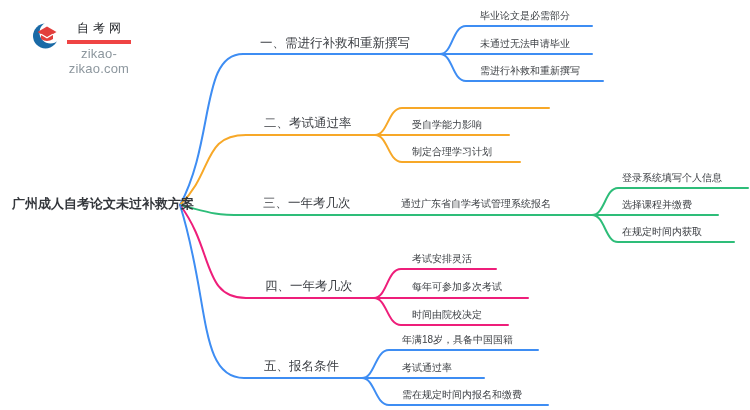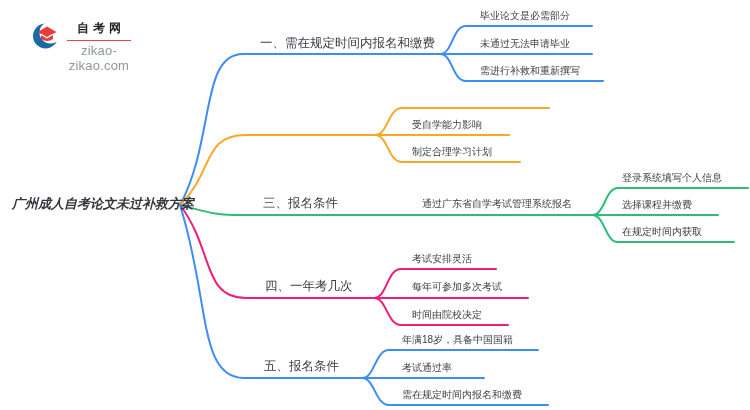--- a/index.html
+++ b/index.html
@@ -20,22 +20,22 @@
     position:absolute; white-space:nowrap;
     font-size:10px; line-height:14px; color:#3d4045;
   }
   .label { font-size:12.5px; line-height:15px; color:#3a3d42; }
   .center-topic { font-size:13px; line-height:16px; font-weight:600; color:#33363b; }
 
   .logo { position:absolute; left:33px; top:20px; display:flex; align-items:flex-start; }
   .logo-icon { width:27px; height:27px; margin-top:2px; }
   .logo-text { margin-left:7px; width:64px; text-align:center; }
   .logo-title {
-    font-size:12px; font-weight:bold; color:#1e2125; letter-spacing:4px;
-    padding-left:4px; padding-bottom:3px; border-bottom:1px solid #ef4444;
+    font-size:12px; font-weight:normal; color:#1e2125; letter-spacing:4px;
+    padding-left:4px; padding-bottom:3px; border-bottom:4px solid #ef4444;
   }
   .logo-domain { font-size:13px; color:#8d979e; margin-top:2px; letter-spacing:0.2px; }
 </style>
 </head>
 <body>
 
 <div class="canvas">
 
   <svg class="connectors" width="750" height="410" viewBox="0 0 750 410" aria-hidden="true">
 
@@ -82,32 +82,33 @@
       <path d="M14,4.5 L23.5,10 L14,15.5 L4.5,10 Z" fill="#e23e3c"></path>
       <path d="M8,12 L8,17 Q14,21 20,17 L20,12 L14,15.5 Z" fill="#e23e3c"></path>
       <path d="M8,12.3 L14,15.8 L20,12.3" stroke="#ffffff" stroke-width="1.3" fill="none"></path>
     </svg>
     <div class="logo-text">
       <div class="logo-title">自考网</div>
       <div class="logo-domain">zikao-zikao.com</div>
     </div>
   </div>
 
-  <div class="node center-topic" style="left:12px; top:196px;font-style:italic;">广州成人自考论文未过补救方案</div>
+  <div class="node center-topic" style="left:12px; top:196px;">广州成人自考论文未过补救方案</div>
 
-  <div class="node label" style="left:260px; top:36px;">一、需在规定时间内报名和缴费</div>
+  <div class="node label" style="left:260px; top:36px;">一、需进行补救和重新撰写</div>
   <div class="node" style="left:480px; top:9px;">毕业论文是必需部分</div>
   <div class="node" style="left:480px; top:37px;">未通过无法申请毕业</div>
   <div class="node" style="left:480px; top:64px;">需进行补救和重新撰写</div>
 
+  <div class="node label" style="left:264px; top:116px;">二、考试通过率</div>
   <div class="node" style="left:412px; top:118px;">受自学能力影响</div>
   <div class="node" style="left:412px; top:145px;text-align:center;">制定合理学习计划</div>
 
-  <div class="node label" style="left:263px; top:196px;">三、报名条件</div>
-  <div class="node" style="left:422px; top:197px;">通过广东省自学考试管理系统报名</div>
+  <div class="node label" style="left:263px; top:196px;">三、一年考几次</div>
+  <div class="node" style="left:401px; top:197px;">通过广东省自学考试管理系统报名</div>
   <div class="node" style="left:622px; top:171px;">登录系统填写个人信息</div>
   <div class="node" style="left:622px; top:198px;">选择课程并缴费</div>
   <div class="node" style="left:622px; top:225px;">在规定时间内获取</div>
 
   <div class="node label" style="left:265px; top:279px;">四、一年考几次</div>
   <div class="node" style="left:412px; top:252px;text-align:center;">考试安排灵活</div>
   <div class="node" style="left:412px; top:280px;">每年可参加多次考试</div>
   <div class="node" style="left:412px; top:308px;">时间由院校决定</div>
 
   <div class="node label" style="left:264px; top:359px;">五、报名条件</div>

